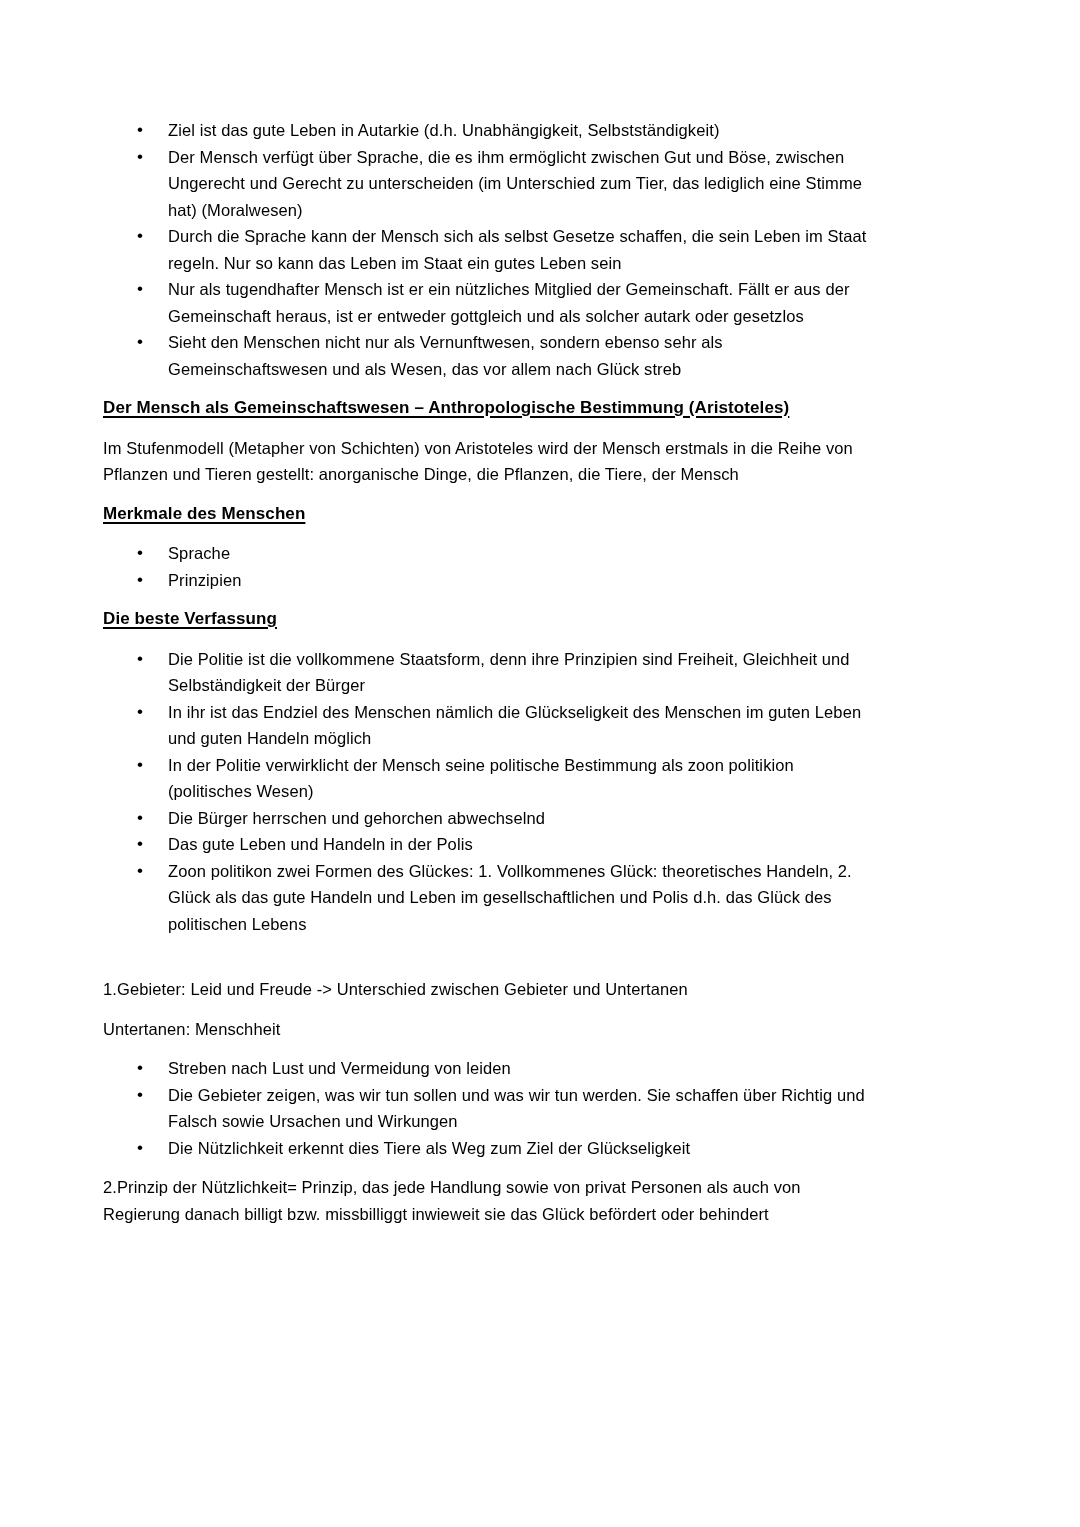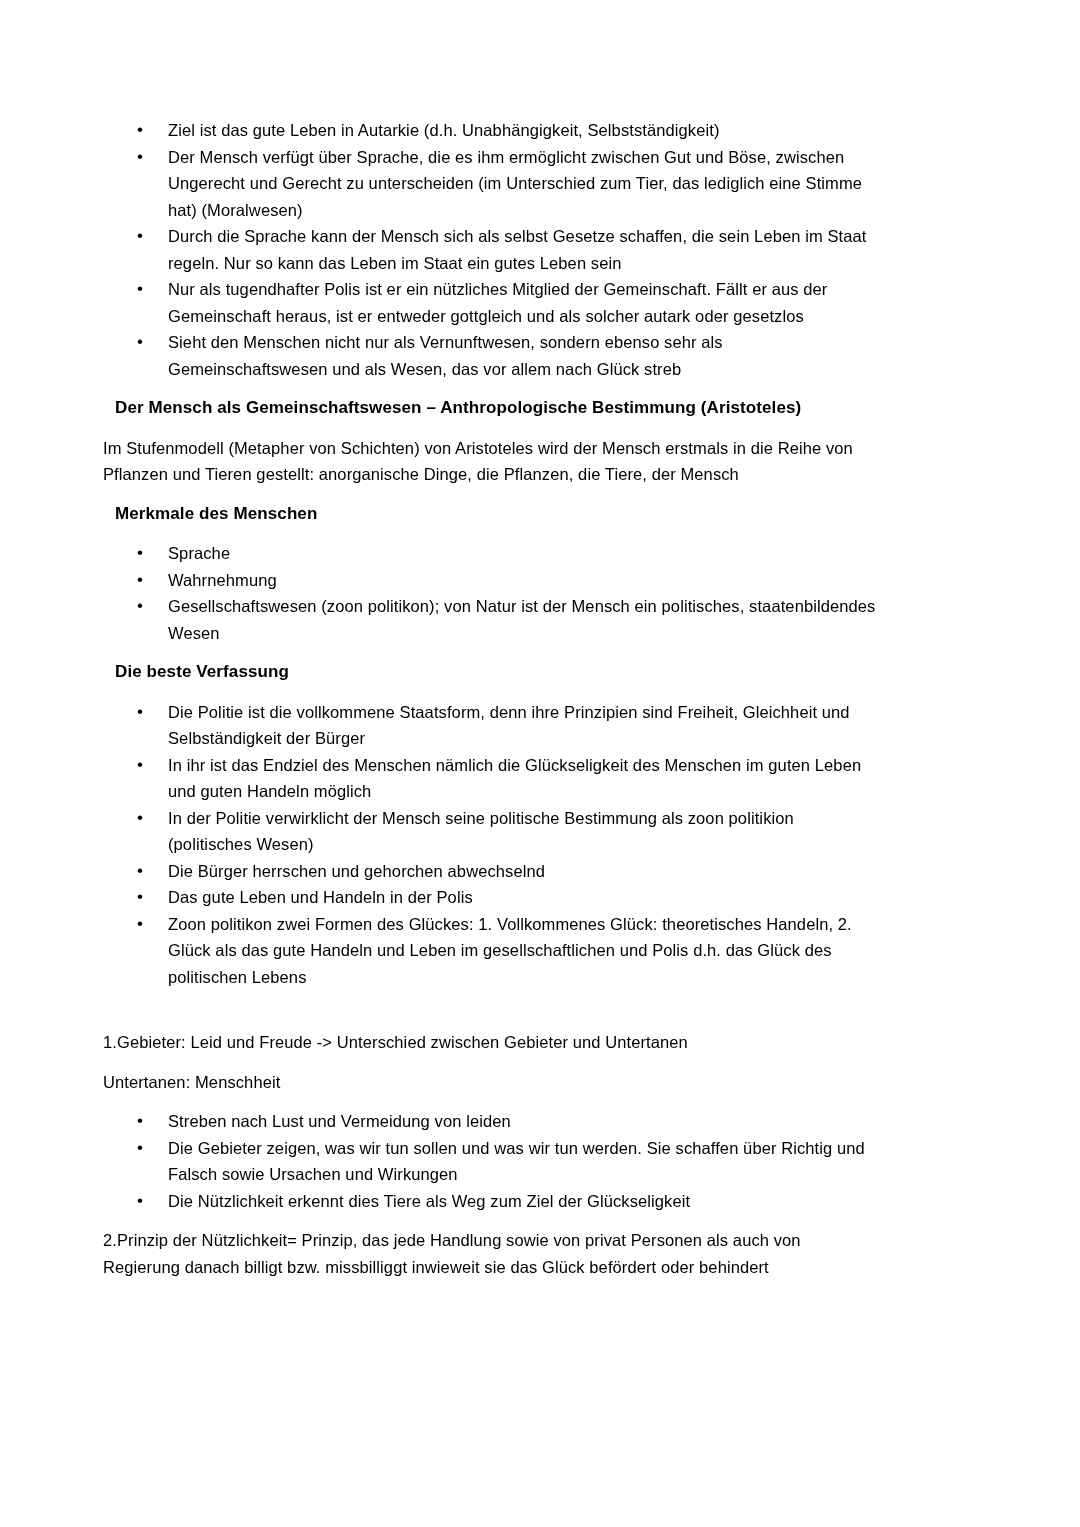--- a/index.html
+++ b/index.html
@@ -25,23 +25,24 @@
     font-size: 16.5px;
     line-height: 26.5px;
     letter-spacing: 0.1px;
   }
   .doc p.paragraph {
     margin: 0 0 13px 0;
   }
   .doc h2.heading {
     font-size: 17px;
     font-weight: bold;
+    text-decoration: underline;
     text-decoration-thickness: 2px;
     text-underline-offset: 3px;
-    margin: 0 0 13px 12px;
+    margin: 0 0 13px 0;
     line-height: 26.5px;
   }
   .doc ul.bullet-list {
     list-style: none;
     margin: 0 0 13px 0;
     padding: 0 0 0 65px;
   }
   .doc ul.bullet-list li {
     position: relative;
     margin: 0;
@@ -59,30 +60,29 @@
 </style>
 </head>
 <body>
 
 <div class="page">
   <div class="doc" id="doc-root">
       <ul class="bullet-list">
         <li>Ziel ist das gute Leben in Autarkie (d.h. Unabhängigkeit, Selbstständigkeit)</li>
         <li>Der Mensch verfügt über Sprache, die es ihm ermöglicht zwischen Gut und Böse, zwischen Ungerecht und Gerecht zu unterscheiden (im Unterschied zum Tier, das lediglich eine Stimme hat) (Moralwesen)</li>
         <li>Durch die Sprache kann der Mensch sich als selbst Gesetze schaffen, die sein Leben im Staat regeln. Nur so kann das Leben im Staat ein gutes Leben sein</li>
-        <li>Nur als tugendhafter Polis ist er ein nützliches Mitglied der Gemeinschaft. Fällt er aus der Gemeinschaft heraus, ist er entweder gottgleich und als solcher autark oder gesetzlos</li>
+        <li>Nur als tugendhafter Mensch ist er ein nützliches Mitglied der Gemeinschaft. Fällt er aus der Gemeinschaft heraus, ist er entweder gottgleich und als solcher autark oder gesetzlos</li>
         <li>Sieht den Menschen nicht nur als Vernunftwesen, sondern ebenso sehr als Gemeinschaftswesen und als Wesen, das vor allem nach Glück streb</li>
       </ul>
       <h2 class="heading">Der Mensch als Gemeinschaftswesen – Anthropologische Bestimmung (Aristoteles)</h2>
       <p class="paragraph">Im Stufenmodell (Metapher von Schichten) von Aristoteles wird der Mensch erstmals in die Reihe von Pflanzen und Tieren gestellt: anorganische Dinge, die Pflanzen, die Tiere, der Mensch</p>
       <h2 class="heading">Merkmale des Menschen</h2>
       <ul class="bullet-list">
         <li>Sprache</li>
-        <li>Wahrnehmung</li>
-        <li>Gesellschaftswesen (zoon politikon); von Natur ist der Mensch ein politisches, staatenbildendes Wesen</li>
+        <li>Prinzipien</li>
       </ul>
       <h2 class="heading">Die beste Verfassung</h2>
       <ul class="bullet-list">
         <li>Die Politie ist die vollkommene Staatsform, denn ihre Prinzipien sind Freiheit, Gleichheit und Selbständigkeit der Bürger</li>
         <li>In ihr ist das Endziel des Menschen nämlich die Glückseligkeit des Menschen im guten Leben und guten Handeln möglich</li>
         <li>In der Politie verwirklicht der Mensch seine politische Bestimmung als zoon politikion (politisches Wesen)</li>
         <li>Die Bürger herrschen und gehorchen abwechselnd</li>
         <li>Das gute Leben und Handeln in der Polis</li>
         <li>Zoon politikon zwei Formen des Glückes: 1. Vollkommenes Glück: theoretisches Handeln, 2. Glück als das gute Handeln und Leben im gesellschaftlichen und Polis d.h. das Glück des politischen Lebens</li>
       </ul>

